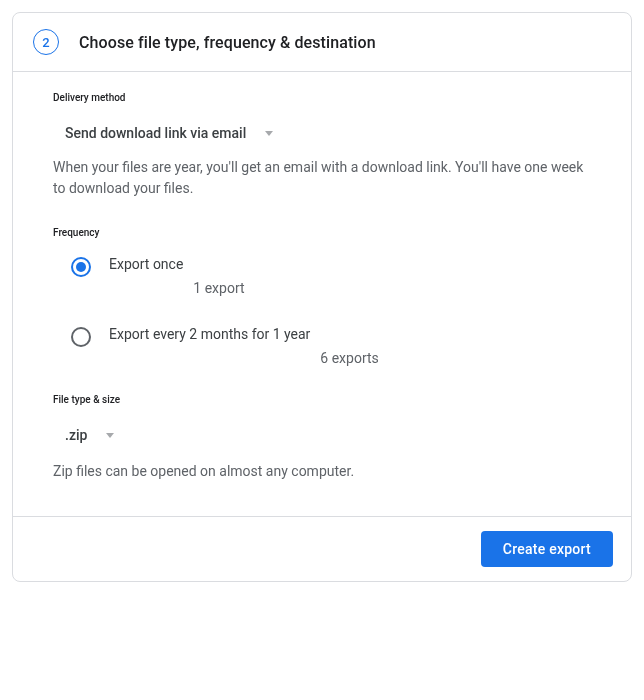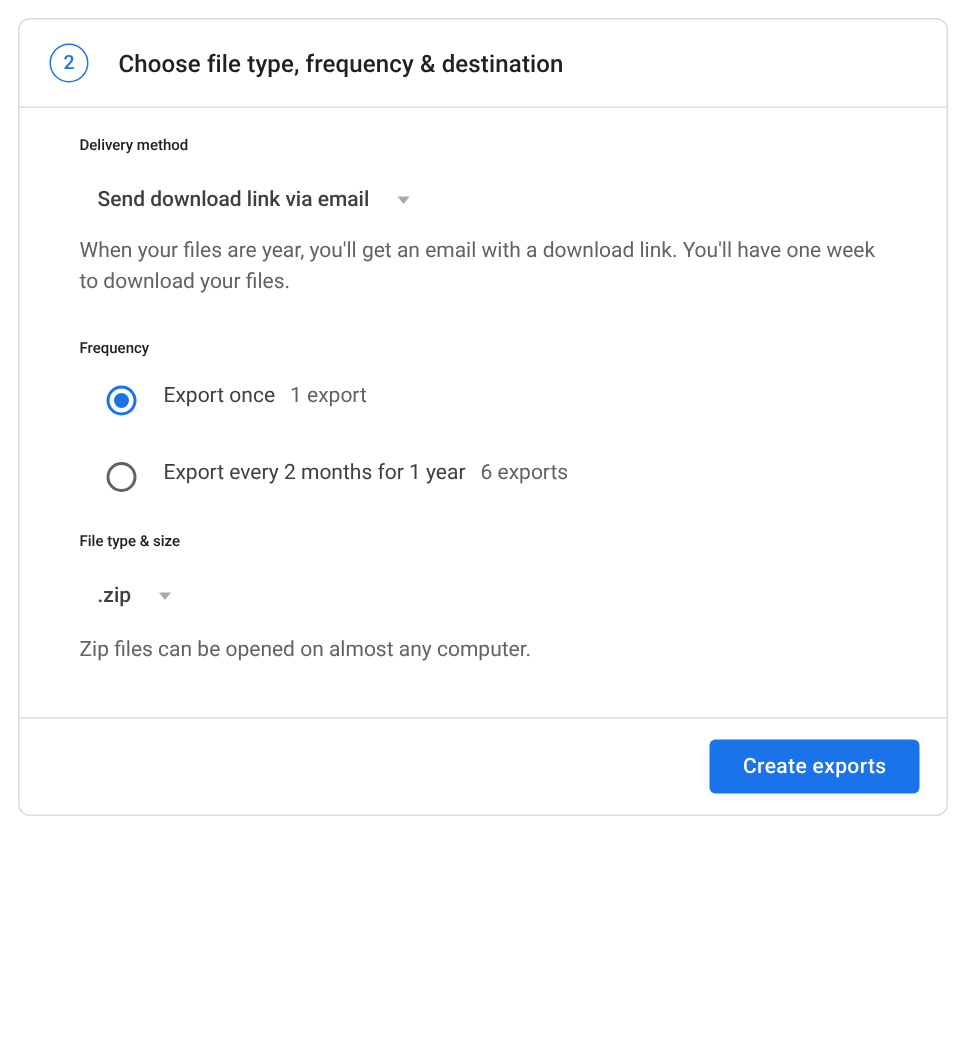--- a/index.html
+++ b/index.html
@@ -125,20 +125,21 @@
       flex-direction: row;
       gap: 10px;
     }
     .radio-title {
       font-size: 14px;
       color: #3c4043;
     }
     .radio-sub {
       font-size: 14px;
       color: #5f6368;
+      margin-top: 24px;
     }
     .file-dropdowns .dropdown {
       margin-bottom: 2px;
     }
     .subsection {
       margin-bottom: 20px;
     }
     .card-footer {
       border-top: 1px solid #dadce0;
       padding: 14px 18px;
@@ -213,16 +214,16 @@
           <span class="caret"></span>
         </div>
         <div class="help-text" style="margin-left:0;">Zip files can be opened on almost any computer.</div>
       </div>
 
     </div>
 
   </div>
 
   <div class="card-footer">
-    <button class="btn-primary">Create exports</button>
+    <button class="btn-primary">Create export</button>
   </div>
 
 </div>
 
 </body></html>

